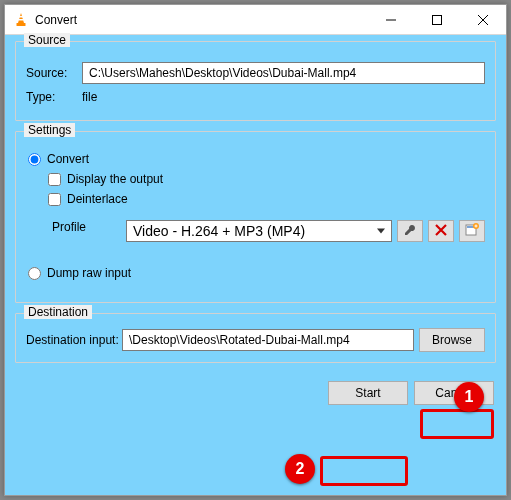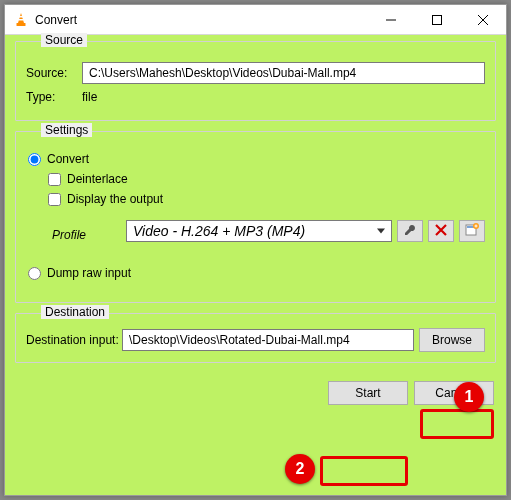--- a/index.html
+++ b/index.html
@@ -9,21 +9,21 @@
     font-size: 12px;
     background: #888;
     width: 511px;
     height: 500px;
     overflow: hidden;
   }
   .window {
     position: absolute;
     left: 4px; top: 4px;
     width: 503px; height: 492px;
-    background: #bef264;
+    background: #7dd3fc;
     border: 1px solid #9a9a9a;
     box-shadow: 0 0 6px rgba(0,0,0,.3);
     display: flex;
     flex-direction: column;
   }
   .titlebar {
     height: 30px;
     background: #fff;
     border-bottom: 1px solid #d8d8d8;
     display: flex;
@@ -40,21 +40,21 @@
   .content { flex: 1; padding: 6px 10px 10px 10px; display: flex; flex-direction: column; }
   .group {
     border: 1px solid #d1d1d1;
     border-radius: 1px;
     padding: 14px 10px 10px 10px;
     position: relative;
     margin-bottom: 10px;
   }
   .group-title {
     position: absolute;
-    top: -9px; left: 25px;
+    top: -9px; left: 8px;
     background: #f0f0f0;
     padding: 0 4px;
     font-size: 12px;
     color: #000;
   }
   .row { display: flex; align-items: center; margin: 6px 0; }
   .label { color: #000; }
   .source-label { width: 56px; }
   .type-label { width: 56px; }
   .textfield {
@@ -63,21 +63,21 @@
     border: 1px solid #7a7a7a;
     background: #fff;
     padding: 2px 6px;
     font-family: inherit;
     font-size: 12px;
   }
   .textfield[readonly] { background: #fff; }
   .radio, .check { margin: 0 6px 0 2px; width: 13px; height: 13px; }
   .settings-inner { margin-left: 20px; }
   .settings-inner .row { margin: 6px 0; }
-  .profile-row { display: flex; align-items: flex-end; margin: 14px 0 8px 0; font-style: italic; }
+  .profile-row { display: flex; align-items: flex-start; margin: 14px 0 8px 0; }
   .profile-label { width: 74px; margin-left: 6px; }
   .select {
     flex: 1;
     height: 22px;
     border: 1px solid #7a7a7a;
     background: #fff;
     padding: 0 22px 0 6px;
     font-family: inherit;
     font-size: 14px;
     position: relative;
@@ -188,25 +188,25 @@
       <span class="group-title">Settings</span>
 
       <div class="row">
         <input type="radio" class="radio" checked="" style="">
         <span class="label">Convert</span>
       </div>
 
       <div class="settings-inner">
         <div class="row">
           <input type="checkbox" class="check" style="">
-          <span class="label">Deinterlace</span>
+          <span class="label">Display the output</span>
         </div>
         <div class="row">
           <input type="checkbox" class="check" style="">
-          <span class="label">Display the output</span>
+          <span class="label">Deinterlace</span>
         </div>
         <div class="profile-row">
           <span class="label profile-label">Profile</span>
           <div class="select">
             <span>Video - H.264 + MP3 (MP4)</span>
           </div>
           <div class="iconbtn">
             <span>
               <svg width="14" height="14" viewBox="0 0 14 14">
                 <path d="M9 2a3 3 0 0 0-2.9 3.8L2 9.9V12h2.1l4.1-4.1A3 3 0 1 0 9 2z" fill="#555"></path>

